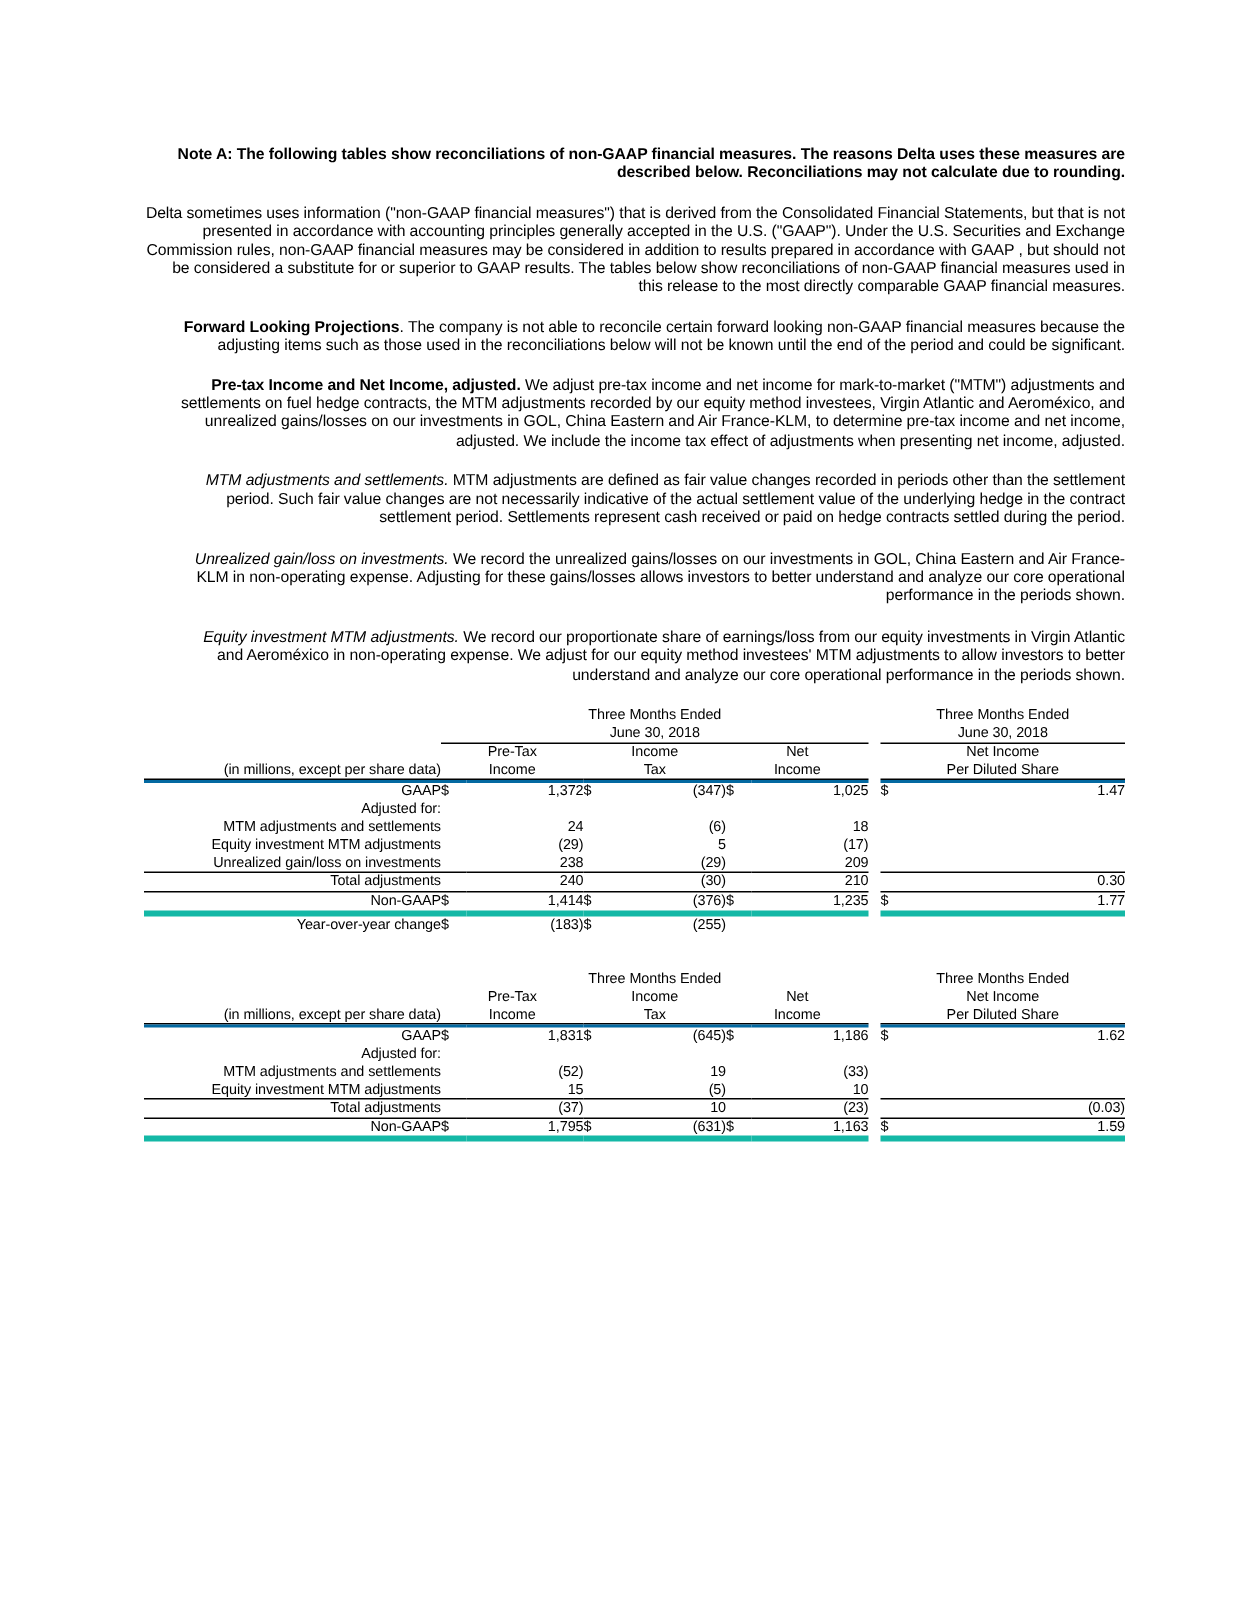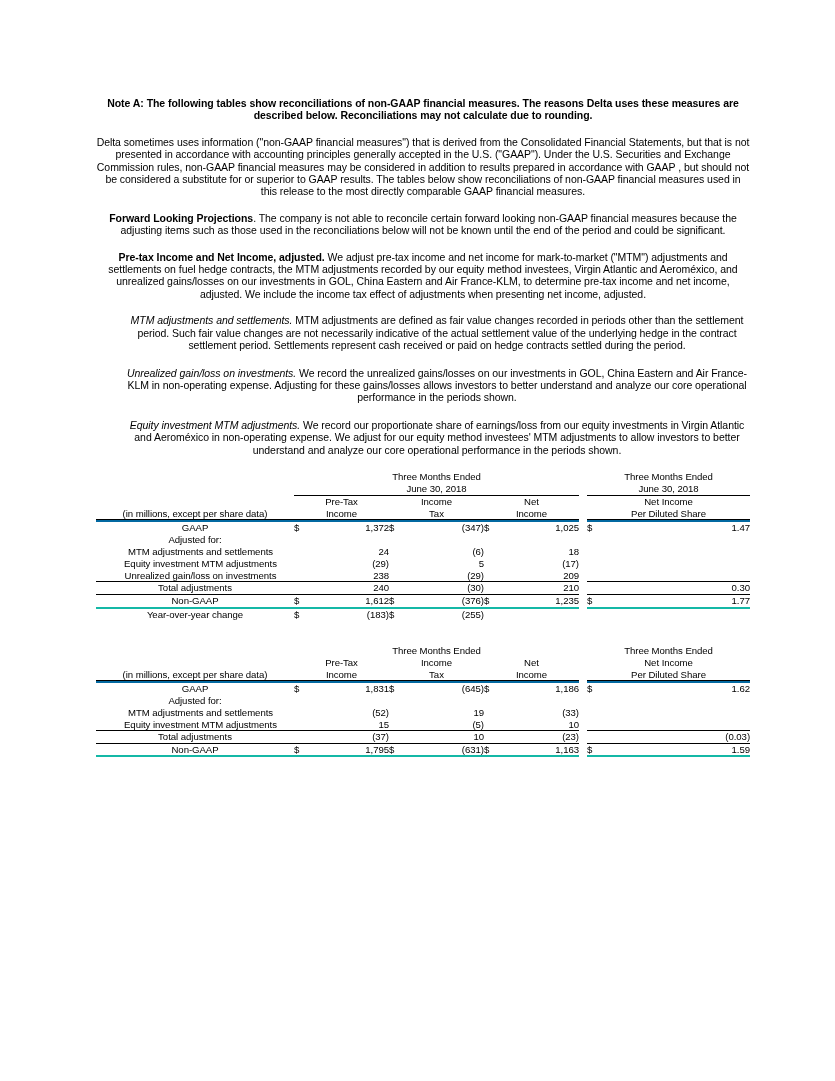--- a/index.html
+++ b/index.html
@@ -13,21 +13,21 @@
   }
   .page {
     position: absolute;
     left: 96px; top: 97px;
     width: 654px;
   }
   p {
     margin: 0 0 14px 0;
     font-size: 10.5px;
     line-height: 12.4px;
-    text-align: center;
+    text-align: right;
     letter-spacing: -0.05px;
   }
   p.bold { font-weight: bold; }
   p.indent { margin-left: 28px; margin-bottom: 15px; }
   b { font-weight: bold; }
   i { font-style: italic; }
 
   table.fintable {
     border-collapse: separate;
     border-spacing: 0;
@@ -39,31 +39,31 @@
   .fintable tr { height: 12px; }
   .fintable td {
     padding: 0;
     font-size: 9.6px;
     line-height: 11.6px;
     white-space: nowrap;
     overflow: hidden;
     vertical-align: bottom;
     letter-spacing: -0.05px;
   }
-  .c-lbl { text-align: center; }
+  .c-lbl { text-align: right; }
   .c-lbl.ind { padding-left: 11px; }
   .c-d  { text-align: left; padding-left: 2px; }
   .c-dr { padding-left: 7px; }
   .c-v  { text-align: right; padding-right: 12px; }
   .c-vr { text-align: right; padding-right: 4px; }
   .center { text-align: center; }
   
   tr.b-top-thick > td:not(.c-sp) { border-top: 2px solid #0369a1; }
   tr.b-bot > td:not(.c-sp) { border-bottom: 1px solid #000; }
-  tr.b-bot-thick > td:not(.c-sp) { border-bottom: 2px solid #14b8a6; }
+  tr.b-bot-thick > td:not(.c-sp) { border-bottom: 4px solid #14b8a6; }
   td.u { border-bottom: 1px solid #000; }
 </style>
 </head>
 <body>
 
 <div class="page">
 
   <p class="bold">Note A:  The following tables show reconciliations of non-GAAP financial measures.  The reasons Delta uses these measures are described below.  Reconciliations may not calculate due to rounding.</p>
 
   <p>Delta sometimes uses information ("non-GAAP financial measures") that is derived from the Consolidated Financial Statements, but that is not presented in accordance with accounting principles generally accepted in the U.S. ("GAAP"). Under the U.S. Securities and Exchange Commission rules, non-GAAP financial measures may be considered in addition to results prepared in accordance with GAAP , but should not be considered a substitute for or superior to GAAP results. The tables below show reconciliations of non-GAAP financial measures used in this release to the most directly comparable GAAP financial measures.</p>
@@ -189,21 +189,21 @@
       <td class="c-v">(30)</td>
       <td class="c-d"></td>
       <td class="c-v">210</td>
       <td class="c-sp"></td>
       <td class="c-d c-dr"></td>
       <td class="c-vr">0.30</td>
     </tr>
     <tr class="b-bot-thick">
       <td class="c-lbl">Non-GAAP</td>
       <td class="c-d">$</td>
-      <td class="c-v">1,612</td>
+      <td class="c-v">1,414</td>
       <td class="c-d">$</td>
       <td class="c-v">(376)</td>
       <td class="c-d">$</td>
       <td class="c-v">1,235</td>
       <td class="c-sp"></td>
       <td class="c-d c-dr">$</td>
       <td class="c-vr">1.77</td>
     </tr>
     <tr>
       <td class="c-lbl">Year-over-year change</td>

